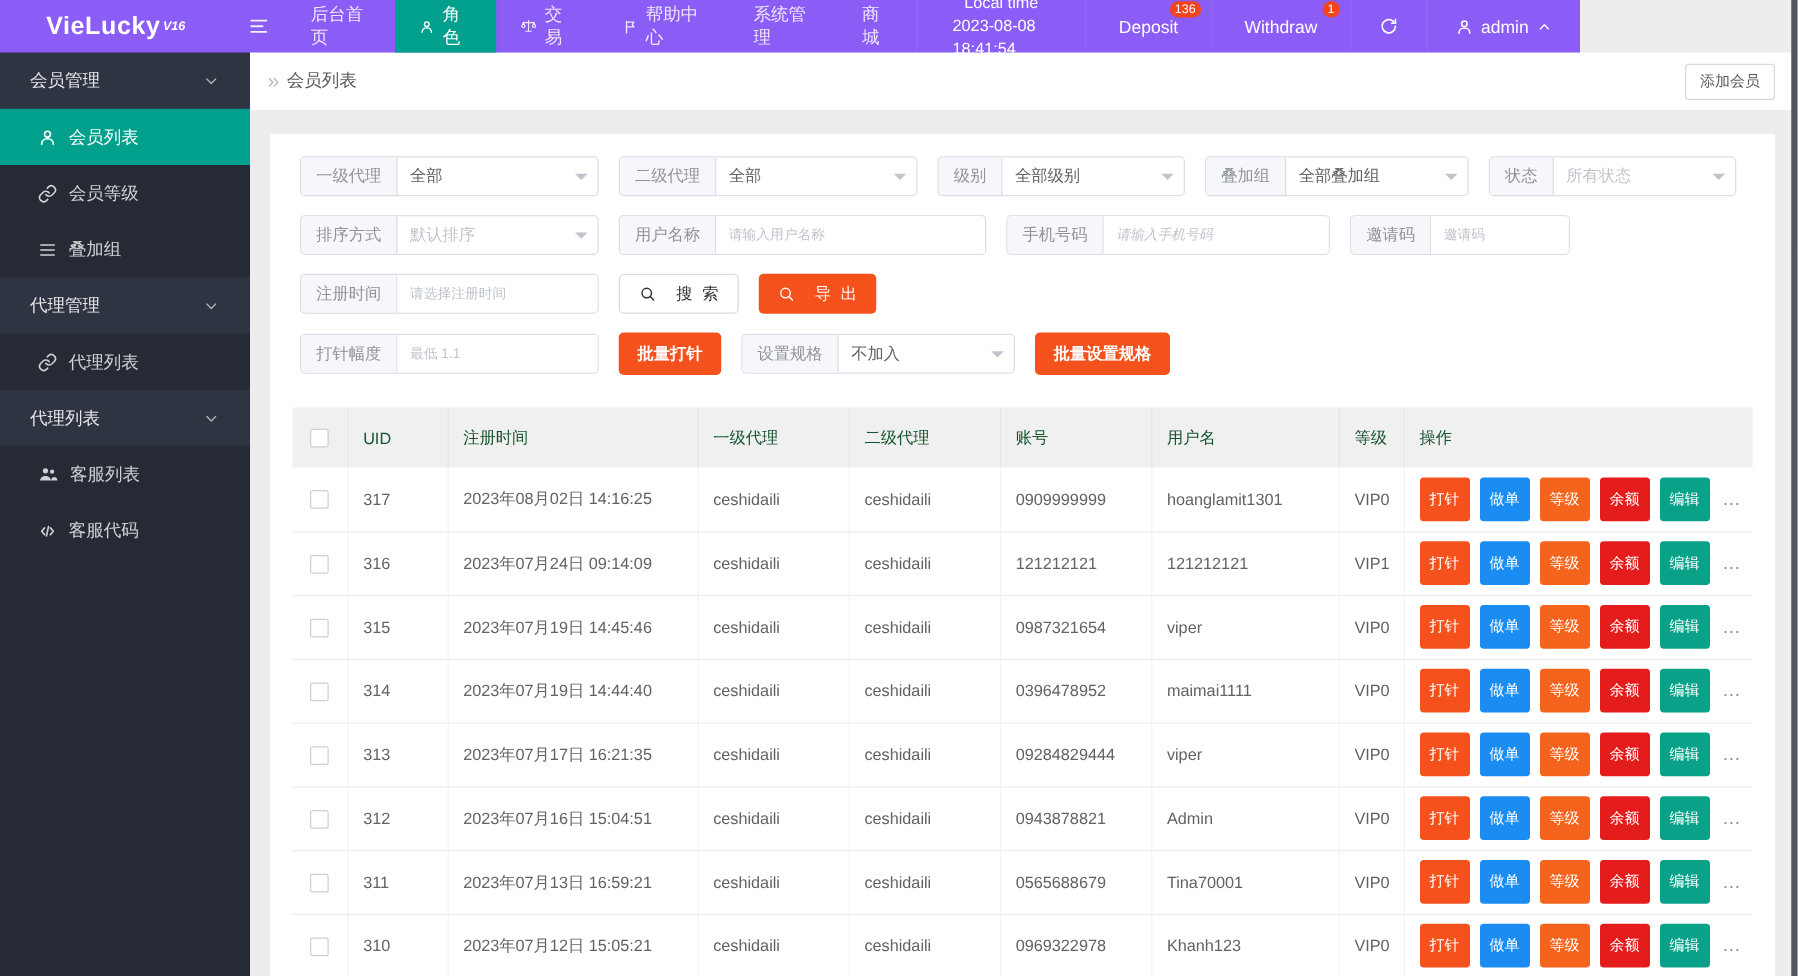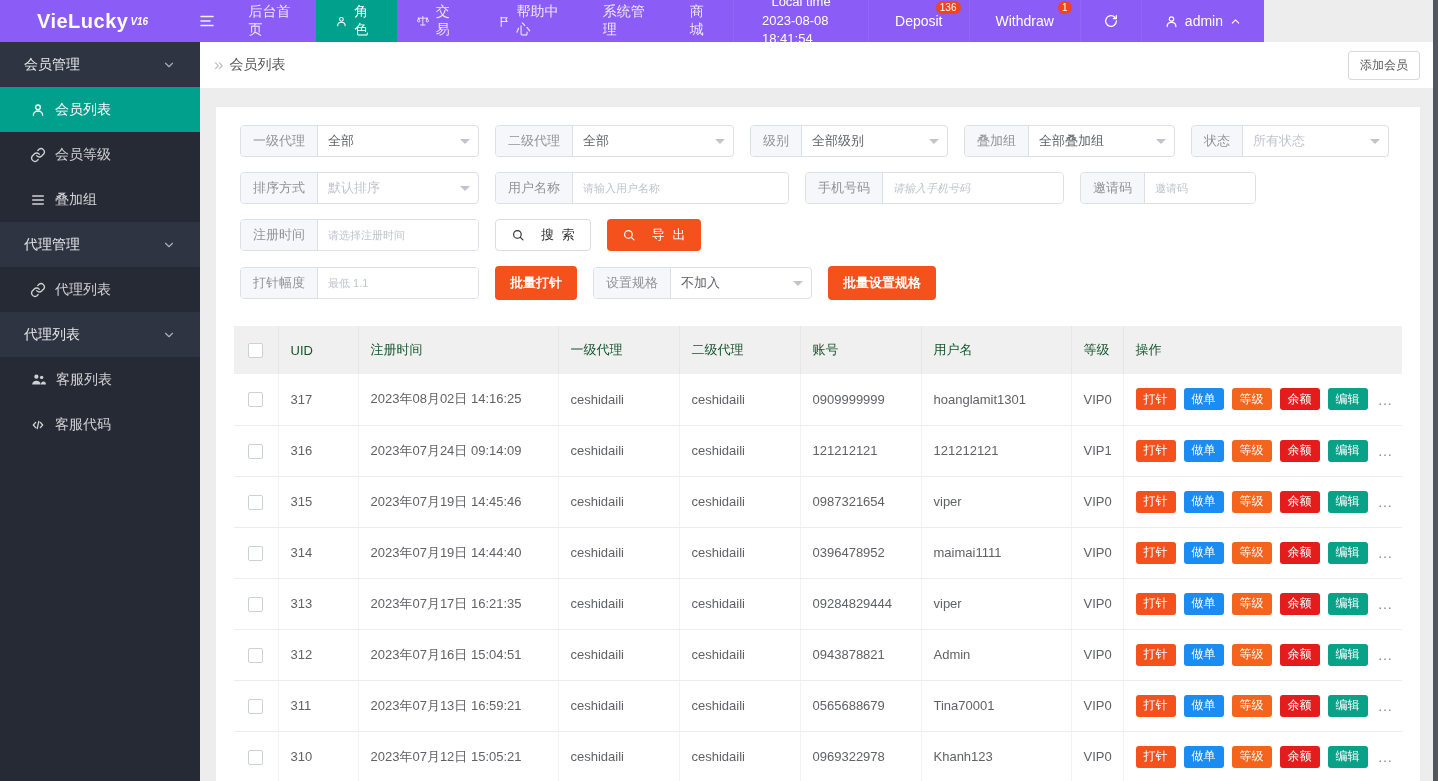--- a/index.html
+++ b/index.html
@@ -68,21 +68,21 @@
     padding:0 12px; border-right:1px solid #e6e6e6; }
   thead th:last-child { border-right:none; }
   tbody td { height:51px; font-size:13px; color:#606266; padding:0 12px; border-bottom:1px solid #ebeef0;
     border-right:1px solid #f3f3f3; background:#fff; overflow:hidden; white-space:nowrap; }
   tbody td:last-child { border-right:none; }
   .td-cb, .th-cb { text-align:center; padding:0 !important; }
   .cb { display:inline-block; width:15px; height:15px; border:1px solid #ccd0d7; border-radius:2px; background:#fff;
     vertical-align:middle; cursor:pointer; }
   .td-actions, .th-actions { border-left:1px solid #e4e4e4; }
   .actions { display:flex; align-items:center; gap:8px; }
-  .abtn { height:22px; padding:0 8px; border:none; border-radius:3px; color:#fff; font-size:12px; cursor:pointer;
+  .abtn { height:35px; padding:0 8px; border:none; border-radius:3px; color:#fff; font-size:12px; cursor:pointer;
     font-family:inherit; white-space:nowrap; }
   .more-dots { color:#8a8f99; font-size:15px; letter-spacing:2px; cursor:pointer; margin-left:2px; }
 
   
   .scrollbar { position:fixed; right:0; top:0; width:5px; height:781px; background:#52565e; z-index:40; cursor:pointer; }
 </style>
 </head>
 <body>
 
 <div class="navbar">

